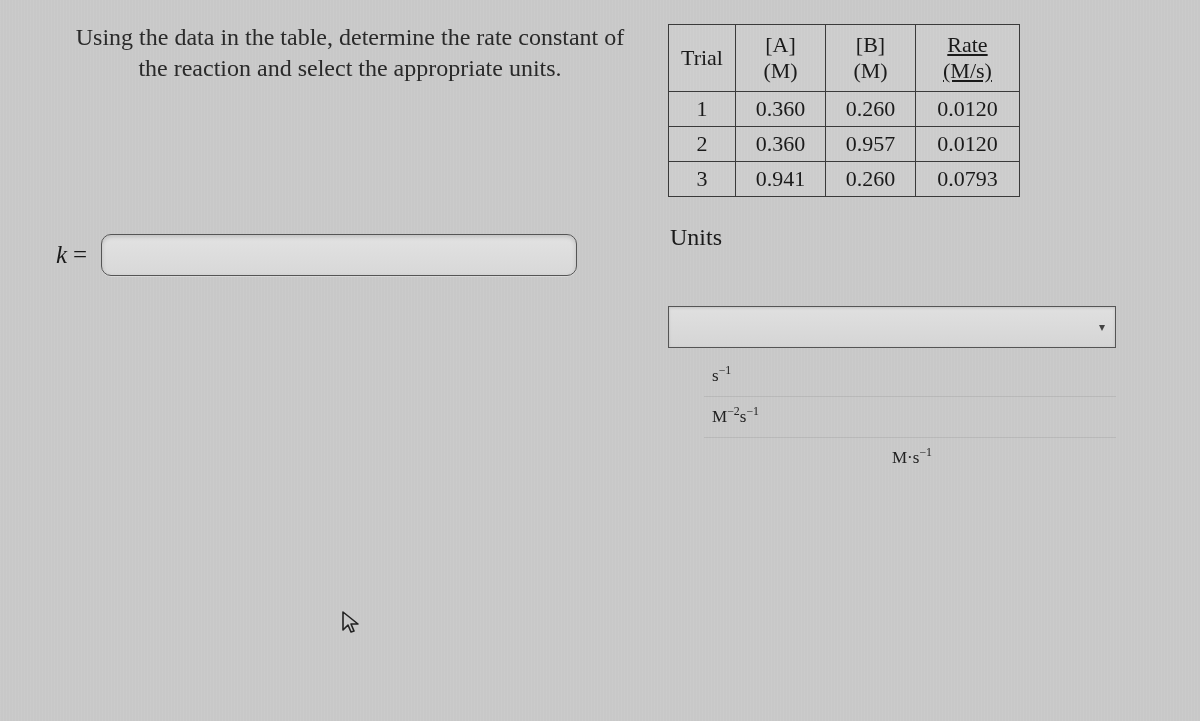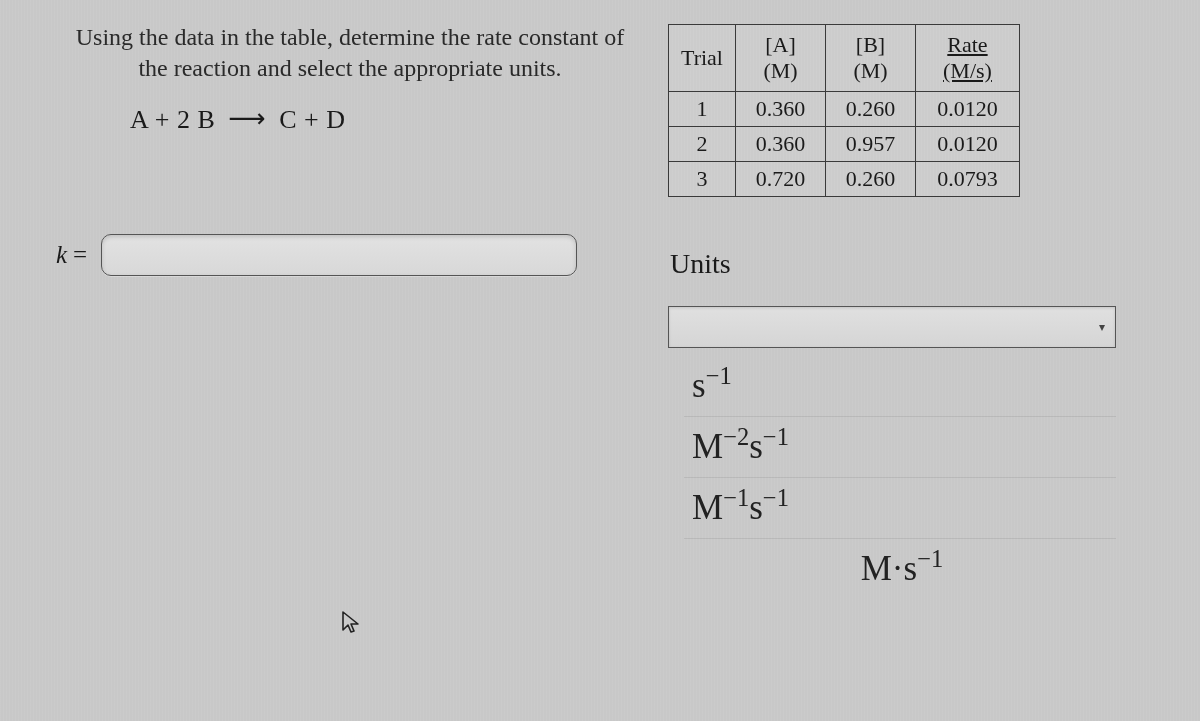--- a/index.html
+++ b/index.html
@@ -103,23 +103,23 @@
       border-radius: 10px;
       background: linear-gradient(#e2e2e2, #d8d8d8);
       box-shadow: inset 0 2px 4px rgba(0,0,0,0.15), 0 1px 0 rgba(255,255,255,0.3);
       font-size: 20px;
       padding: 0 12px;
       outline: none;
     }
 
     .units-label {
       position: absolute;
-      top: 248px;
+      top: 224px;
       left: 670px;
-      font-size: 28px;
+      font-size: 24px;
     }
 
     .units-box {
       position: absolute;
       top: 306px;
       left: 668px;
       width: 448px;
       height: 42px;
       border: 1.5px solid #555;
       background: linear-gradient(#e0e0e0, #d5d5d5);
@@ -135,25 +135,26 @@
       color: #444;
     }
 
     .options {
       position: absolute;
       top: 356px;
       left: 684px;
       width: 432px;
     }
     .option {
-      font-size: 35px;
+      font-size: 17px;
       padding: 10px 4px 10px 8px;
       border-bottom: 1px solid rgba(0,0,0,0.08);
       color: #222;
       cursor: pointer;
+      margin-left: 20px;
     }
     .option:last-child {
       border-bottom: none;
       text-align: center;
     }
     sup {
       font-size: 0.7em;
       vertical-align: super;
       line-height: 0;
     }
@@ -164,25 +165,20 @@
       left: 340px;
       font-size: 26px;
       color: #222;
     }
   </style>
 </head>
 <body>
 
 <div class="container">
   <div class="prompt">Using the data in the table, determine the rate constant of the reaction and select the appropriate units.</div>
-  <div class="equation">
-    <span>A + 2 B</span>
-    <span class="arrow">⟶</span>
-    <span>C + D</span>
-  </div>
 </div>
 
 <table class="data-table">
   <thead>
     <tr>
       <th class="th-trial">Trial</th>
       <th class="th-a">[A] (M)</th>
       <th class="th-b">[B] (M)</th>
       <th class="th-rate">Rate (M/s)</th>
     </tr>
@@ -195,21 +191,21 @@
       <td>0.0120</td>
     </tr>
     <tr>
       <td>2</td>
       <td>0.360</td>
       <td>0.957</td>
       <td>0.0120</td>
     </tr>
     <tr>
       <td>3</td>
-      <td>0.720</td>
+      <td>0.941</td>
       <td>0.260</td>
       <td>0.0793</td>
     </tr>
   </tbody>
 </table>
 
 <div class="k-row">
   <span class="k-label">
     <span>k</span><span class="eq">=</span>
   </span>
@@ -219,21 +215,20 @@
 <div class="units-label">Units</div>
 
 <div class="units-box">
   <span></span>
   <span class="caret">▾</span>
 </div>
 
 <div class="options">
   <div class="option"><span>s<sup>−1</sup></span></div>
   <div class="option"><span>M<sup>−2</sup>s<sup>−1</sup></span></div>
-  <div class="option"><span>M<sup>−1</sup>s<sup>−1</sup></span></div>
   <div class="option"><span>M·s<sup>−1</sup></span></div>
 </div>
 
 <div class="cursor-icon">
   <svg width="22" height="26" viewBox="0 0 22 26">
     <path d="M3 2 L3 20 L8 15 L11 22 L14 21 L11 14 L18 14 Z" fill="none" stroke="#222" stroke-width="1.6" stroke-linejoin="round"></path>
   </svg>
 </div>
 
 </body></html>

